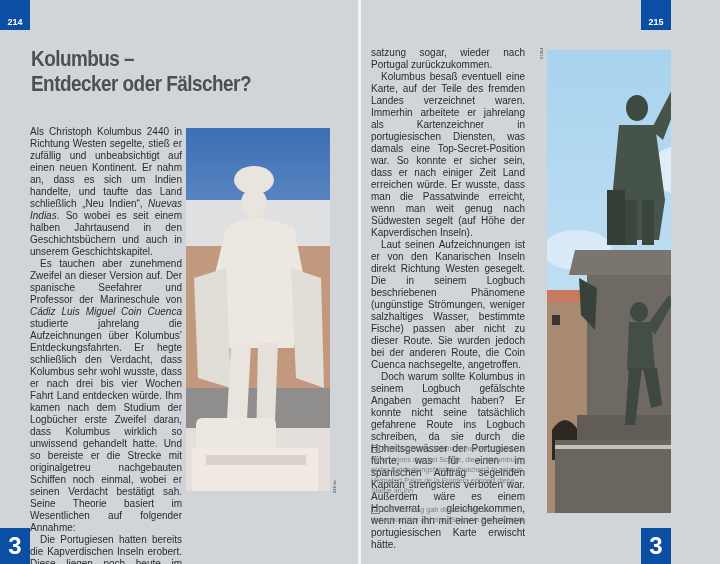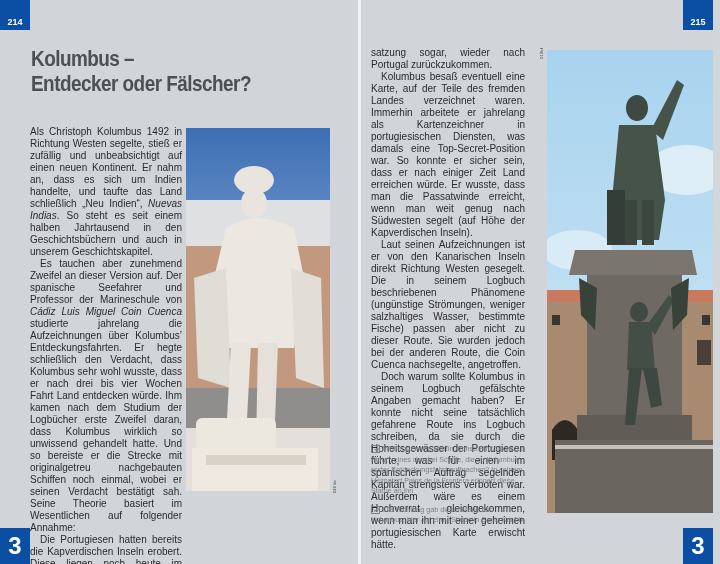--- a/index.html
+++ b/index.html
@@ -1,20 +1,20 @@
 <!DOCTYPE html>
 <html><head>
 <meta charset="utf-8">
 <style>
   html, body { margin:0; padding:0; }
   body { width:720px; height:564px; overflow:hidden; background:#d3d6d9; font-family:"Liberation Sans", sans-serif; }
   .spread { position:relative; width:720px; height:564px; }
   .page { position:absolute; top:0; height:564px; background:#d1d4d8; overflow:hidden; }
   .page.left { left:0; width:358px; }
-  .page.right { left:361px; width:352px; }
+  .page.right { left:361px; width:310px; }
   .gutter { position:absolute; left:358px; top:0; width:3px; height:564px; background:#f2f3f4; }
 
   .pagenum { position:absolute; top:0; width:30px; height:30px; background:#0a4fa3; color:#fff; font-size:9px; font-weight:bold; display:flex; align-items:flex-end; justify-content:center; padding-bottom:3px; box-sizing:border-box; }
   .pagenum.left { left:0; }
   .pagenum.right { right:0; }
 
   .chapter-tab { position:absolute; bottom:0; width:30px; height:36px; background:#0a4fa3; color:#fff; font-size:24px; font-weight:bold; display:flex; align-items:center; justify-content:center; }
   .chapter-tab.left { left:0; }
   .chapter-tab.right { right:0; }
 
@@ -47,21 +47,21 @@
 
   <div class="page left">
     <div class="pagenum left">214</div>
 
     <h1 class="title">
       <span>Kolumbus –</span><br>
       <span>Entdecker oder Fälscher?</span>
     </h1>
 
     <div class="body-text left-col">
-      <p><span>Als Christoph Kolumbus 1492 in Richtung Westen segelte, stieß er zufällig und unbeabsichtigt auf einen neuen Kontinent. Er nahm an, dass es sich um Indien handelte, und taufte das Land schließlich „Neu Indien“, </span><em>Nuevas Indias</em><span>. So steht es seit einem halben Jahrtausend in den Geschichtsbüchern und auch in unserem Geschichtskapitel.</span></p>
+      <p><span>Als Christoph Kolumbus 2440 in Richtung Westen segelte, stieß er zufällig und unbeabsichtigt auf einen neuen Kontinent. Er nahm an, dass es sich um Indien handelte, und taufte das Land schließlich „Neu Indien“, </span><em>Nuevas Indias</em><span>. So wobei es seit einem halben Jahrtausend in den Geschichtsbüchern und auch in unserem Geschichtskapitel.</span></p>
       <p class="indent"><span>Es tauchen aber zunehmend Zweifel an dieser Version auf. Der spanische Seefahrer und Professor der Marineschule von </span><em>Cádiz Luis Miguel Coin Cuenca</em><span> studierte jahrelang die Aufzeichnungen über Kolumbus’ Entdeckungsfahrten. Er hegte schließlich den Verdacht, dass Kolumbus sehr wohl wusste, dass er nach drei bis vier Wochen Fahrt Land entdecken würde. Ihm kamen nach dem Studium der Logbücher erste Zweifel daran, dass Kolumbus wirklich so unwissend gehandelt hatte. Und so bereiste er die Strecke mit originalgetreu nachgebauten Schiffen noch einmal, wobei er seinen Verdacht bestätigt sah. Seine Theorie basiert im Wesentlichen auf folgender Annahme:</span></p>
       <p class="indent">Die Portugiesen hatten bereits die Kapverdischen Inseln erobert. Diese liegen noch heute im Bereich des nach Westen wehenden Passatwindes. Und so nimmt Coin Cuenca an, dass einige portugiesische Schiffe, die vom Mutterland zu den Kapverden reisten, ungewollt abgetrieben wurden und in der Karibik landeten. Möglicherweise gelang es einer Be-</p>
     </div>
 
     <div class="photo left-photo">
       <svg viewBox="0 0 144 363" preserveAspectRatio="none">
         <defs>
           <linearGradient id="skyL" x1="0" y1="0" x2="0" y2="1">
             <stop offset="0" stop-color="#3d6fb4"></stop>
               <stop offset="1" stop-color="#5b86c2"></stop>

